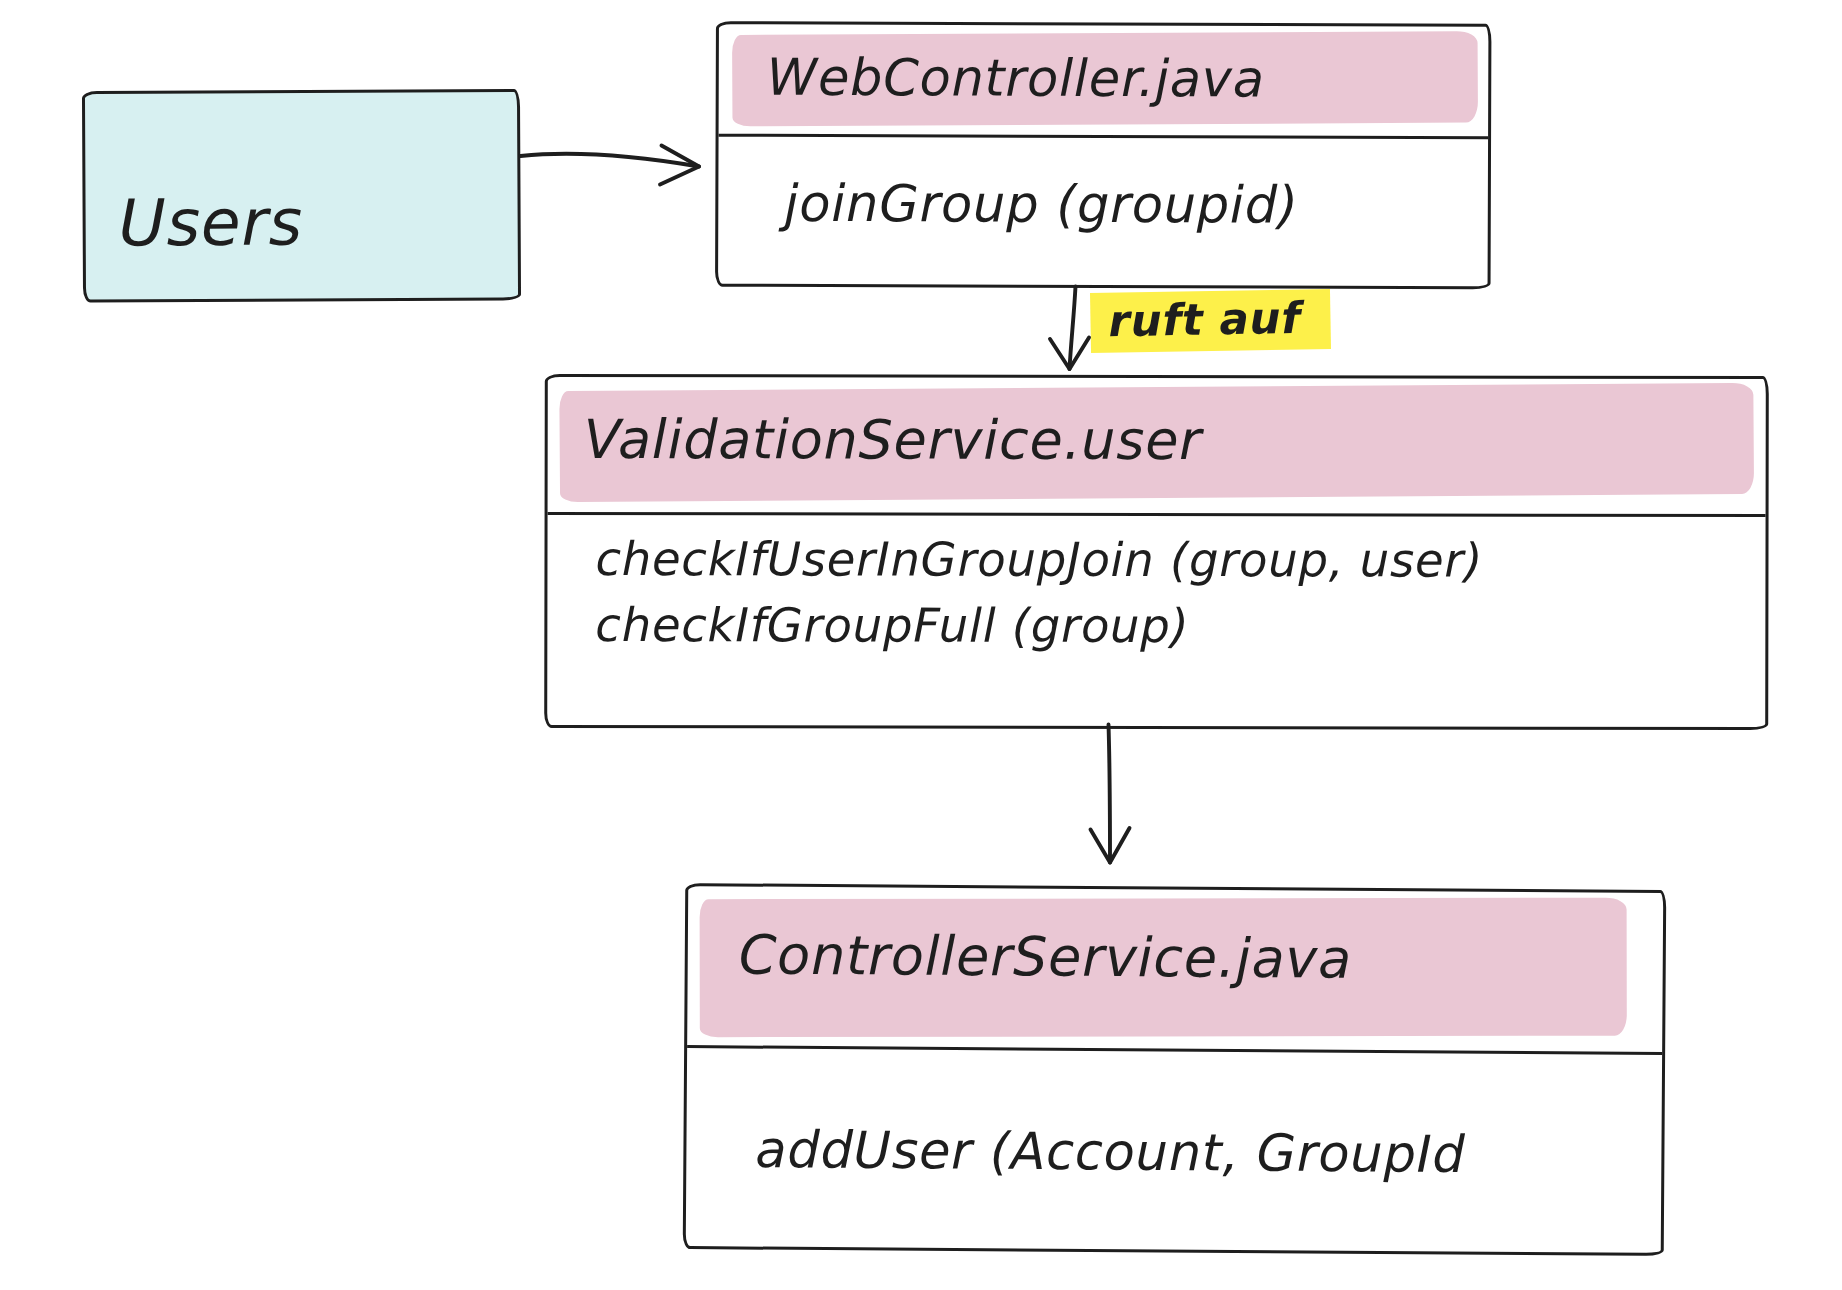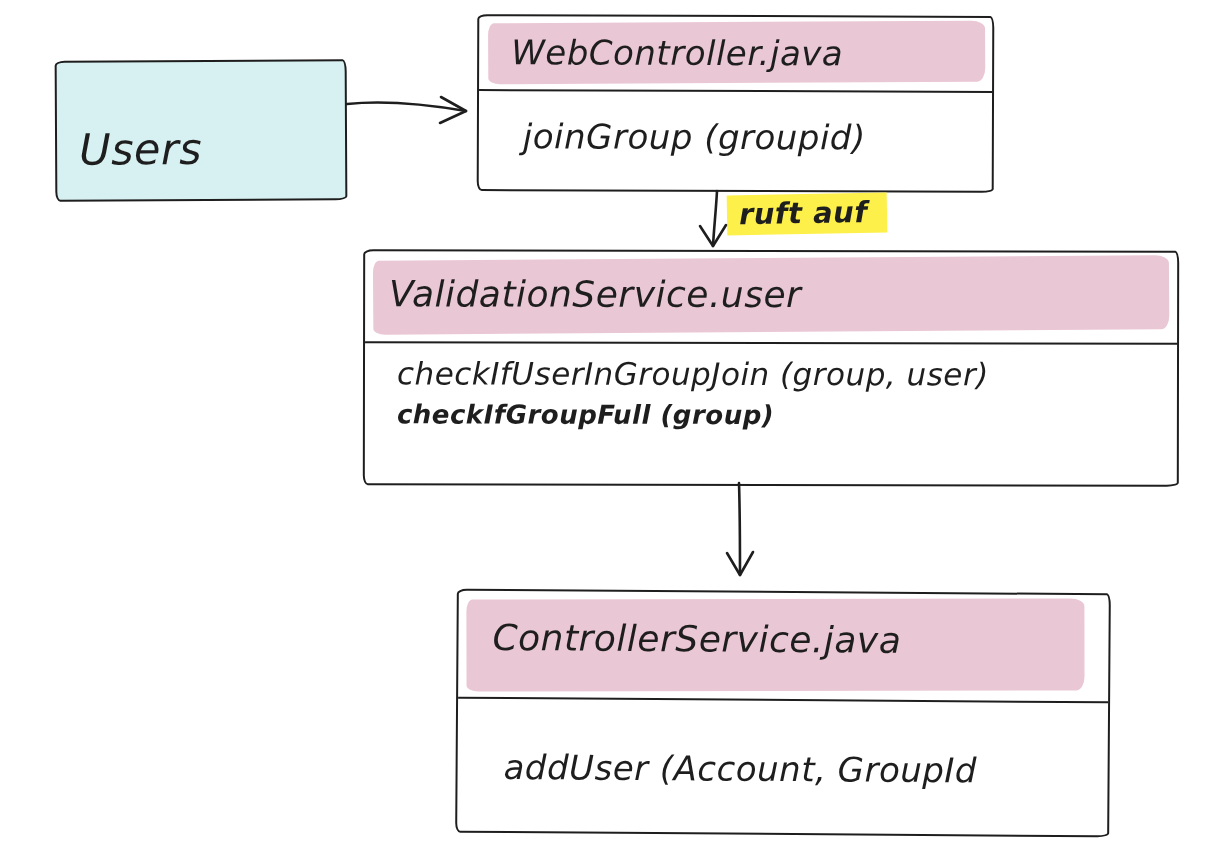--- a/index.html
+++ b/index.html
@@ -73,21 +73,21 @@
   <div style="position:absolute; left:727px; top:194px; width:160px; height:40px; background:#fdf04a; transform:rotate(-1deg);">
     <div class="hand" style="position:absolute; left:12px; top:2px; font-size:29px; font-weight:bold;">ruft auf</div>
   </div>
 
   <div class="node sketch" style="left:363px; top:250px; width:812px; height:232px; transform:rotate(0.1deg);">
     <div class="node-header" style="height:90px;">
       <div class="marker" style="left:8px; right:8px; top:6px; bottom:10px;"></div>
       <div class="title hand" style="left:24px; top:22px; font-size:36px;">ValidationService.user</div>
     </div>
     <div class="body-text hand" style="left:32px; top:104px; font-size:31px;">checkIfUserInGroupJoin (group, user)</div>
-    <div class="body-text hand" style="left:32px; top:148px; font-size:26px;font-weight:bold;">checkIfGroupFull (group)</div>
+    <div class="body-text hand" style="left:32px; top:148px; font-size:31px;">checkIfGroupFull (group)</div>
   </div>
 
   <div class="node sketch" style="left:456px; top:591px; width:650px; height:240px; transform:rotate(0.4deg);">
     <div class="node-header" style="height:106px;">
       <div class="marker" style="left:8px; right:24px; top:6px; bottom:8px;"></div>
       <div class="title hand" style="left:34px; top:26px; font-size:36px;">ControllerService.java</div>
     </div>
     <div class="body-text hand" style="left:46px; top:156px; font-size:34px;">addUser (Account, GroupId</div>
   </div>
 

